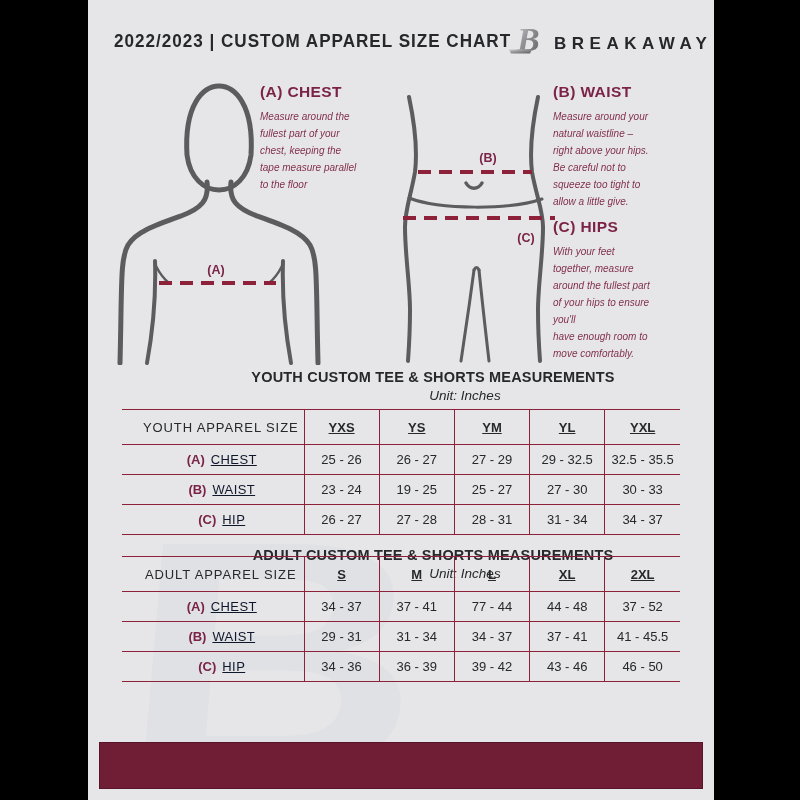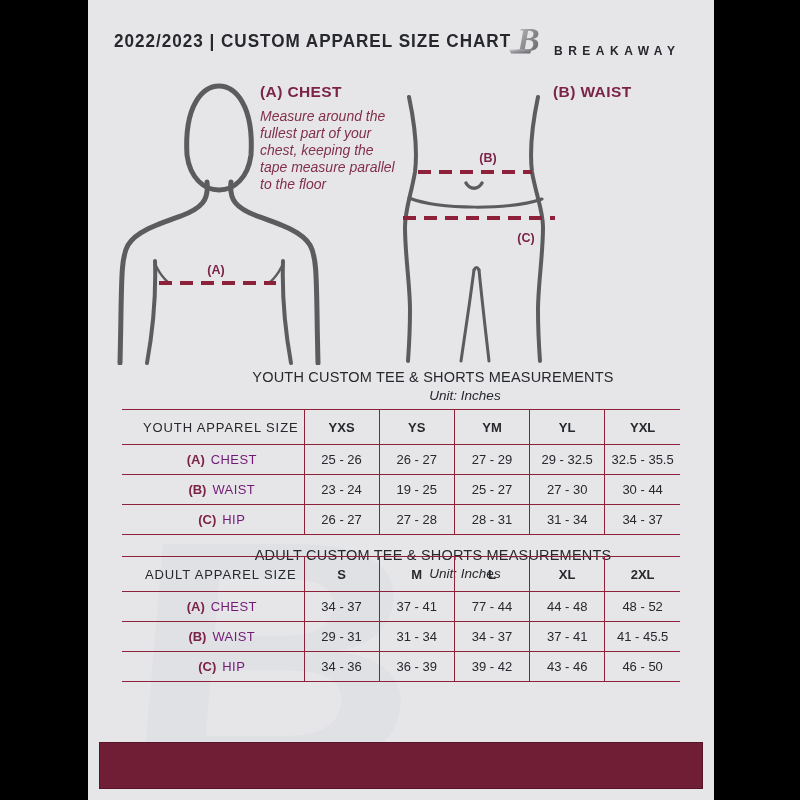--- a/index.html
+++ b/index.html
@@ -16,43 +16,43 @@
   }
   
   .hdr-title {
     position:absolute; left:26px; top:30px;
     font-size:19px; font-weight:bold; letter-spacing:1.1px;
     color:#26282c; white-space:nowrap;
     transform:scaleX(0.9); transform-origin:left center;
   }
   .logo { position:absolute; left:420px; top:20px; }
   .brand {
-    position:absolute; left:466px; top:44px;
-    font-size:12px; font-weight:bold; letter-spacing:5.5px; color:#26282c;
+    position:absolute; left:466px; top:34px;
+    font-size:17px; font-weight:bold; letter-spacing:5.5px; color:#26282c;
   }
   
   .guide { position:absolute; left:0; top:75px; width:626px; height:292px; }
   .fig { position:absolute; }
   .marker {
     position:absolute; width:40px; text-align:center;
     font-size:12.5px; font-weight:bold; color:#7b2346;
   }
   .g-block { position:absolute; z-index:2; }
   .g-head {
     font-size:15.5px; font-weight:bold; color:#7b2346; letter-spacing:0.4px;
     margin-bottom:7px;
   }
   .g-text {
-    font-size:14px; font-style:italic; color:#82304a;
+    font-size:10px; font-style:italic; color:#82304a;
     line-height:17px; white-space:pre-line;
   }
   
   .sec-title {
     position:absolute; left:0; width:690px; text-align:center; z-index:1;
-    font-size:14.5px; font-weight:normal; color:#26282c; letter-spacing:0.2px;
+    font-size:14.5px; font-weight:bold; color:#26282c; letter-spacing:0.2px;
   }
   .sec-unit {
     position:absolute; left:0; width:754px; text-align:center; z-index:1;
     font-size:13.5px; font-style:italic; color:#26282c;
   }
   table.size-table {
     position:absolute; left:34px; width:558px; z-index:1;
     border-collapse:collapse; table-layout:fixed;
   }
   table.size-table th, table.size-table td {
@@ -61,24 +61,24 @@
     font-size:13px; color:#26282c; background:transparent;
   }
   table.size-table thead th { height:35px; }
   table.size-table th + th, table.size-table td + td { border-left:1.5px solid #8c2139; }
   table.size-table tr:last-child td { border-bottom:1.5px solid #8c2139; }
   table.size-table col.c-label { width:182px; }
   th.size-col-label {
     text-align:left; padding-left:16px;
     font-weight:normal; font-size:13.5px; letter-spacing:0.9px; color:#3c3f44;
   }
-  th.size-head { font-weight:bold; font-size:14px; }
+  th.size-head { font-weight:bold; font-size:14px;text-decoration:underline; }
   td.row-label { text-align:left; padding-left:18px; font-size:14.5px; }
   td.row-label .key { font-weight:bold; color:#7b2346; margin-right:6px; }
-  td.row-label .lbl { color:#701a75; letter-spacing:0.4px; }
+  td.row-label .lbl { color:#0f172a; letter-spacing:0.4px;text-decoration:underline; }
   
   .watermark {
     position:absolute; left:52px; top:492px; z-index:0;
     font-size:330px; font-weight:bold; color:#dfe1e4; line-height:1;
     transform:scaleX(1.25) skewX(-4deg); transform-origin:left top;
     user-select:none;
   }
   .footer-bar {
     position:absolute; left:11px; top:742px; width:604px; height:47px;
     background:#701e36; border:1px solid rgba(60,8,24,0.45); z-index:2;
@@ -143,20 +143,36 @@
     <div class="g-block" style="left:172px; top:8px; width:152px;">
       <div class="g-head">(A) CHEST</div>
       <div class="g-text">Measure around the
 fullest part of your
 chest, keeping the
 tape measure parallel
 to the floor</div>
     </div>
     <div class="g-block" style="left:465px; top:8px; width:160px;">
       <div class="g-head">(B) WAIST</div>
+      <div class="g-text">Measure around your
+natural waistline –
+right above your hips.
+Be careful not to
+squeeze too tight to
+allow a little give.</div>
+    </div>
+    <div class="g-block" style="left:465px; top:143px; width:165px;">
+      <div class="g-head">(C) HIPS</div>
+      <div class="g-text">With your feet
+together, measure
+around the fullest part
+of your hips to ensure
+you'll
+have enough room to
+move comfortably.</div>
     </div>
   </div>
 
   <div class="sec-title" style="top:369px;">YOUTH CUSTOM TEE &amp; SHORTS MEASUREMENTS</div>
   <div class="sec-unit" style="top:388px;">Unit: Inches</div>
   <table class="size-table" style="top:409px;">
       <colgroup>
         <col class="c-label">
         <col>
         <col>
@@ -182,21 +198,21 @@
           <td>27 - 29</td>
           <td>29 - 32.5</td>
           <td>32.5 - 35.5</td>
         </tr>
         <tr>
           <td class="row-label"><span class="key">(B)</span><span class="lbl">WAIST</span></td>
           <td>23 - 24</td>
           <td>19 - 25</td>
           <td>25 - 27</td>
           <td>27 - 30</td>
-          <td>30 - 44</td>
+          <td>30 - 33</td>
         </tr>
         <tr>
           <td class="row-label"><span class="key">(C)</span><span class="lbl">HIP</span></td>
           <td>26 - 27</td>
           <td>27 - 28</td>
           <td>28 - 31</td>
           <td>31 - 34</td>
           <td>34 - 37</td>
         </tr>
       </tbody>
@@ -223,21 +239,21 @@
           <th class="size-head">2XL</th>
         </tr>
       </thead>
       <tbody>
         <tr>
           <td class="row-label"><span class="key">(A)</span><span class="lbl">CHEST</span></td>
           <td>34 - 37</td>
           <td>37 - 41</td>
           <td>77 - 44</td>
           <td>44 - 48</td>
-          <td>48 - 52</td>
+          <td>37 - 52</td>
         </tr>
         <tr>
           <td class="row-label"><span class="key">(B)</span><span class="lbl">WAIST</span></td>
           <td>29 - 31</td>
           <td>31 - 34</td>
           <td>34 - 37</td>
           <td>37 - 41</td>
           <td>41 - 45.5</td>
         </tr>
         <tr>

